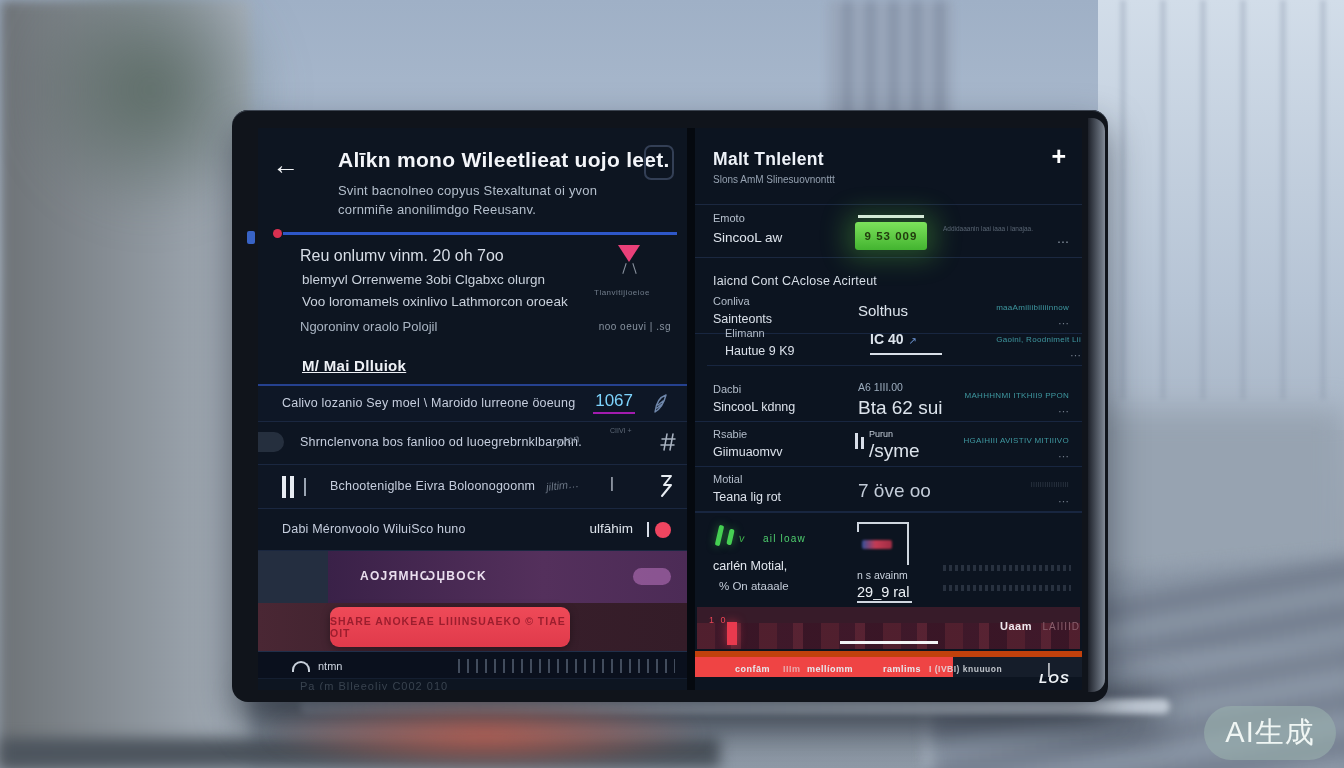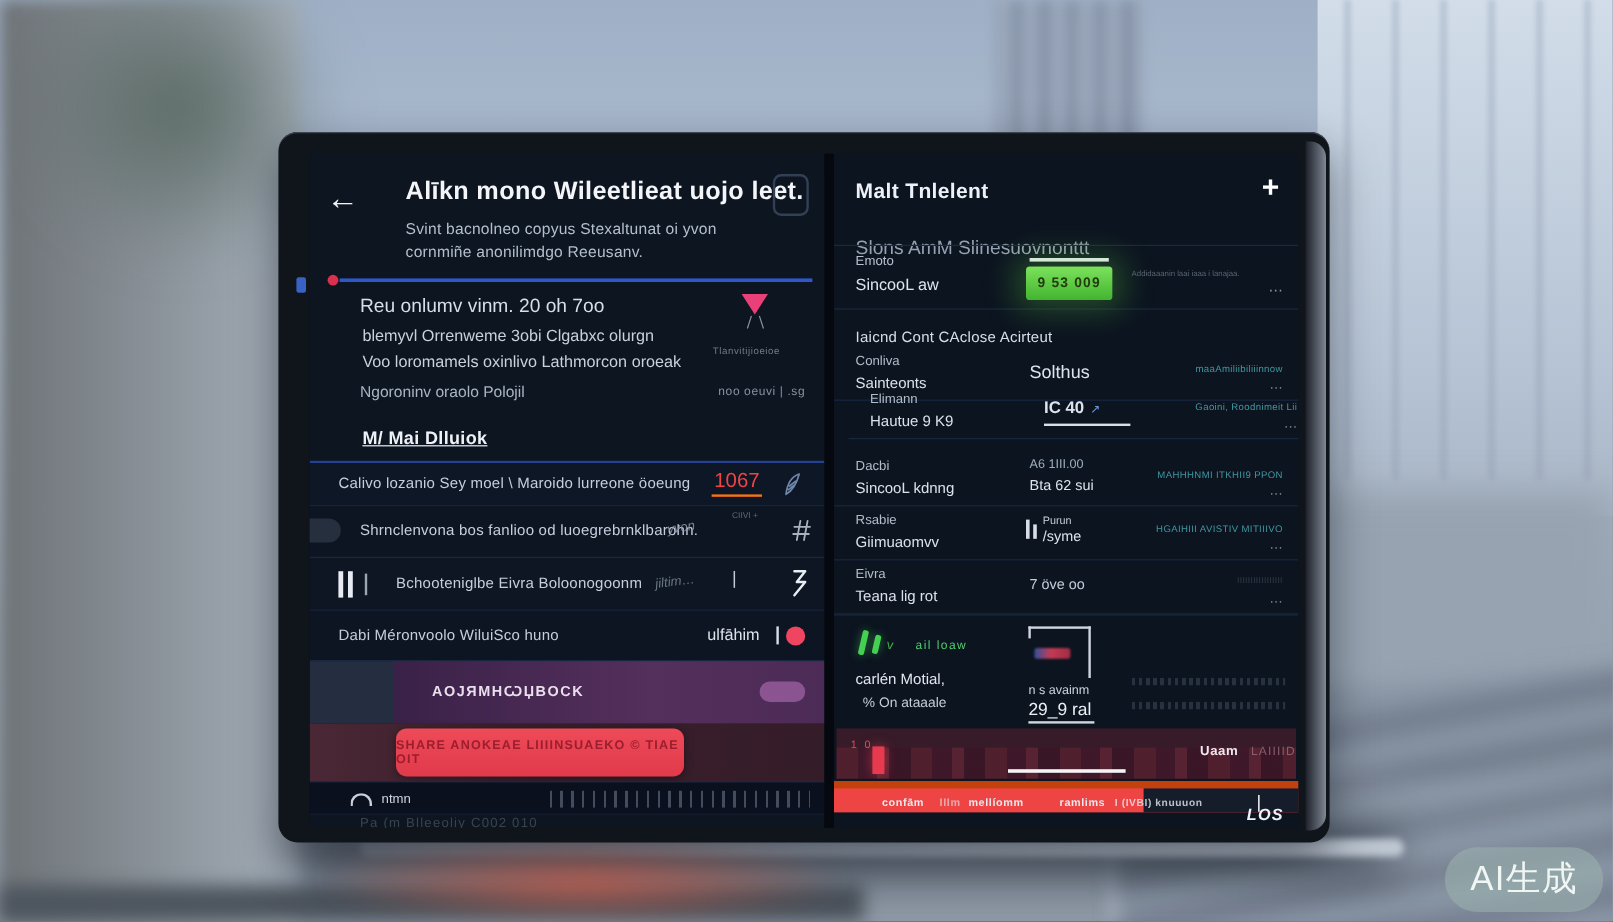--- a/index.html
+++ b/index.html
@@ -63,22 +63,22 @@
   .l-trileg.b { left:376px; transform:rotate(-18deg); }
   .l-tricap { left:336px; top:160px; font-size:8px; color:#707c8b; letter-spacing:.5px; }
 
   .l-sectitle { left:44px; top:229px; font-size:15px; font-weight:bold; color:#eef1f6; letter-spacing:.3px;text-decoration:underline; }
   .l-hrblue { left:0; top:256px; width:429px; height:2px; background:#25418f; }
 
   .l-row { left:0; width:429px; border-bottom:1px solid #1a2740; }
   .l-row-text { position:absolute; left:24px; font-size:12.5px; color:#c6cede; letter-spacing:.2px; }
   .l-row0 { top:258px; height:36px; background:#0e1726; }
   .l-row0 .l-row-text { top:10px; }
-  .l-val1067 { position:absolute; right:52px; top:5px; font-size:17px; color:#ef4444;
-               border-bottom:2px solid #f97316; padding:0 2px 1px;margin-left:33px; }
+  .l-val1067 { position:absolute; right:52px; top:5px; font-size:17px; color:#7dd3fc;
+               border-bottom:2px solid #a21caf; padding:0 2px 1px;margin-left:33px; }
   .l-feather { position:absolute; right:18px; top:7px; }
 
   .l-row1 { top:294px; height:43px; background:#0d1522; }
   .l-row1 .l-row-text { left:42px; top:13px; }
   .l-blob { position:absolute; left:-10px; top:10px; width:36px; height:20px; border-radius:10px; background:#3a4556; opacity:.55; }
   .l-note1 { position:absolute; left:298px; top:12px; font-style:italic; font-size:11px; color:#8d98a7; transform:rotate(-9deg); opacity:.85; }
   .l-small1 { position:absolute; left:352px; top:5px; font-size:7px; color:#5e6977; }
   .l-hash { position:absolute; right:10px; top:9px; }
 
   .l-row2 { top:337px; height:44px; background:#0e1624; }
@@ -115,40 +115,40 @@
   .l-playlabel { position:absolute; left:60px; top:8px; font-size:11px; color:#cdd4df; }
   .l-ticks { position:absolute; left:200px; right:12px; top:7px; height:14px; opacity:.7;
              background:repeating-linear-gradient(90deg,#5a6678 0 2px,transparent 2px 9px); }
   .l-footer { left:42px; top:552px; font-size:11px; color:#39434f; letter-spacing:1px; }
 
   
   .panel-right { position:absolute; left:437px; top:0; width:387px; height:562px; background:#0c1420; }
   .pr { position:absolute; }
   .r-title { left:18px; top:21px; font-size:17.5px; font-weight:bold; color:#eef2f8; letter-spacing:.3px; }
   .r-plus { right:16px; top:14px; font-size:25px; font-weight:bold; color:#fff; cursor:pointer; }
-  .r-sub { left:18px; top:71px; font-size:16px; color:#95a1b0; }
+  .r-sub { left:18px; top:46px; font-size:10px; color:#95a1b0; }
 
   .r-feat { left:0; top:76px; width:387px; height:54px; border-top:1px solid #1b2840; border-bottom:1px solid #1b2840; }
   .r-feat-label { position:absolute; left:18px; top:7px; font-size:11px; color:#b6c0cd; }
   .r-feat-sub { position:absolute; left:18px; top:25px; font-size:13.5px; color:#e0e6ee; }
   .r-whiteline { position:absolute; left:163px; top:10px; width:66px; height:3px; background:#e9edf2; }
   .r-badge { position:absolute; left:160px; top:17px; width:72px; height:28px; border-radius:3px;
              background:linear-gradient(180deg,#7ce25b,#43b430); display:flex; align-items:center; justify-content:center;
              box-shadow:0 0 26px 9px rgba(96,217,66,.28); }
   .r-badge span { font-size:11.5px; font-weight:bold; color:#223c0e; letter-spacing:1px; }
   .r-feat-note { position:absolute; left:248px; top:20px; width:120px; font-size:6.5px; color:#596573; }
   .dots { font-size:12px; color:#8d97a5; letter-spacing:1px; cursor:pointer; }
   .r-feat .dots { position:absolute; right:12px; top:30px; }
 
   .r-sectitle { left:18px; top:146px; font-size:12.5px; color:#d8dfe8; letter-spacing:.2px; }
 
   .r-row { left:0; width:387px; height:44px; border-bottom:1px solid #182640; position:absolute;text-align:right; }
   .r-l1 { position:absolute; left:18px; top:5px; font-size:11px; color:#b3bdca; }
   .r-l2 { position:absolute; left:18px; top:22px; font-size:12.5px; color:#dbe1ea; }
-  .r-mid  { position:absolute; left:163px; font-size:12px; color:#dde4ec; }
+  .r-mid  { position:absolute; left:163px; font-size:19px; color:#dde4ec; }
   .r-link { position:absolute; left:248px; top:13px; width:126px; font-size:8px; color:#3f98a0; letter-spacing:.3px; }
   .r-row .dots { position:absolute; right:12px; bottom:3px; font-size:11px; color:#717b89; }
   .r-row0 { top:162px; } .r-row0 .r-mid { top:12px; font-size:15px; }
   .r-row1 { top:194px;margin-left:12px; } .r-row1 .r-mid { top:9px; font-size:14px; font-weight:bold; }
   .r-uline { position:absolute; left:163px; top:31px; width:72px; height:2px; background:#d9dfe7; }
   .r-arr { color:#6e98d8; font-size:10px; margin-left:5px; font-weight:normal; }
   .r-row2 { top:250px; } .r-midtop { position:absolute; left:163px; top:3px; font-size:10.5px; color:#9dadbe; }
   .r-row2 .r-mid { top:19px; }
   .r-row3 { top:295px; }
   .r-pb { position:absolute; background:#d8dee8; width:3px; height:16px; top:10px; }
@@ -369,21 +369,21 @@
           <div class="r-l2">Giimuaomvv</div>
           <div class="r-pb p1"></div>
           <div class="r-pb p2"></div>
           <div class="r-midtop">Purun</div>
           <div class="r-mid">/syme</div>
           <div class="r-link">HGAIHIII AVISTIV MITIIIVO</div>
           <div class="dots">⋯</div>
         </div>
 
         <div class="r-row r-row4">
-          <div class="r-l1">Eivra</div>
+          <div class="r-l1">Motial</div>
           <div class="r-l2">Teana lig rot</div>
           <div class="r-mid">7 öve oo</div>
           <div class="r-link">IIIIIIIIIIIIIIIII</div>
           <div class="dots">⋯</div>
         </div>
 
         <div class="r-stats pr">
           <div class="r-gbar g1"></div>
           <div class="r-gbar g2"></div>
           <div class="r-gtick">v</div>

